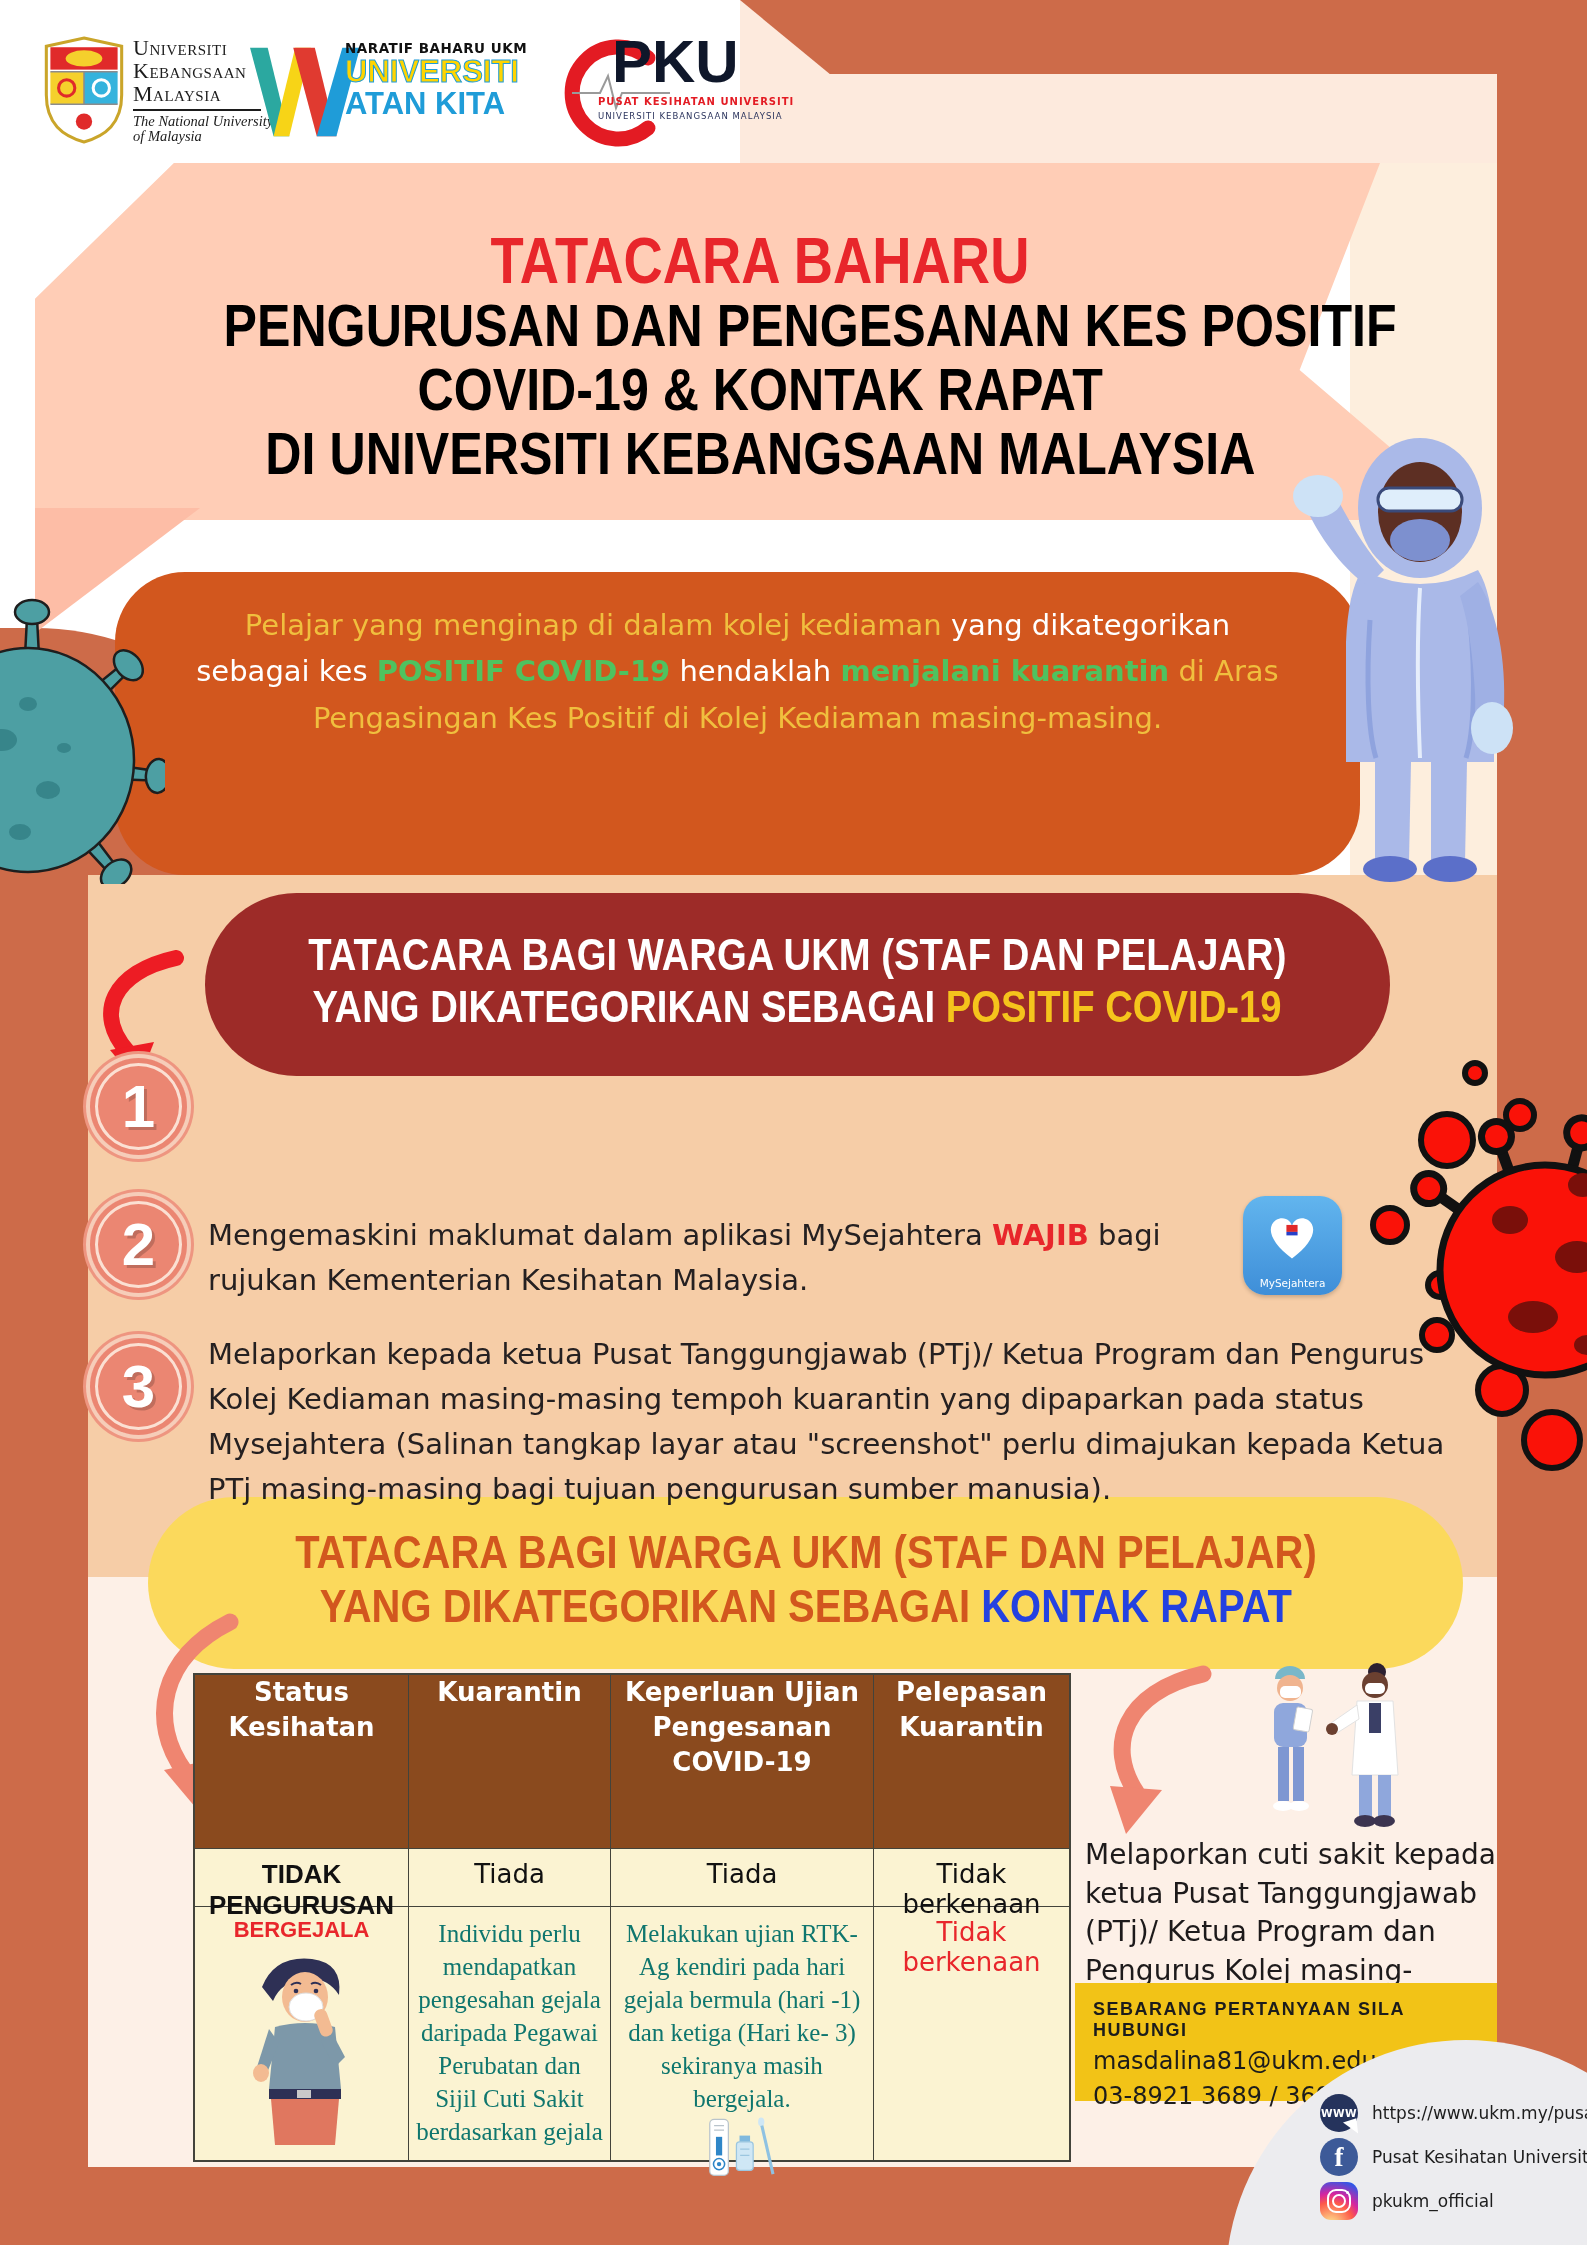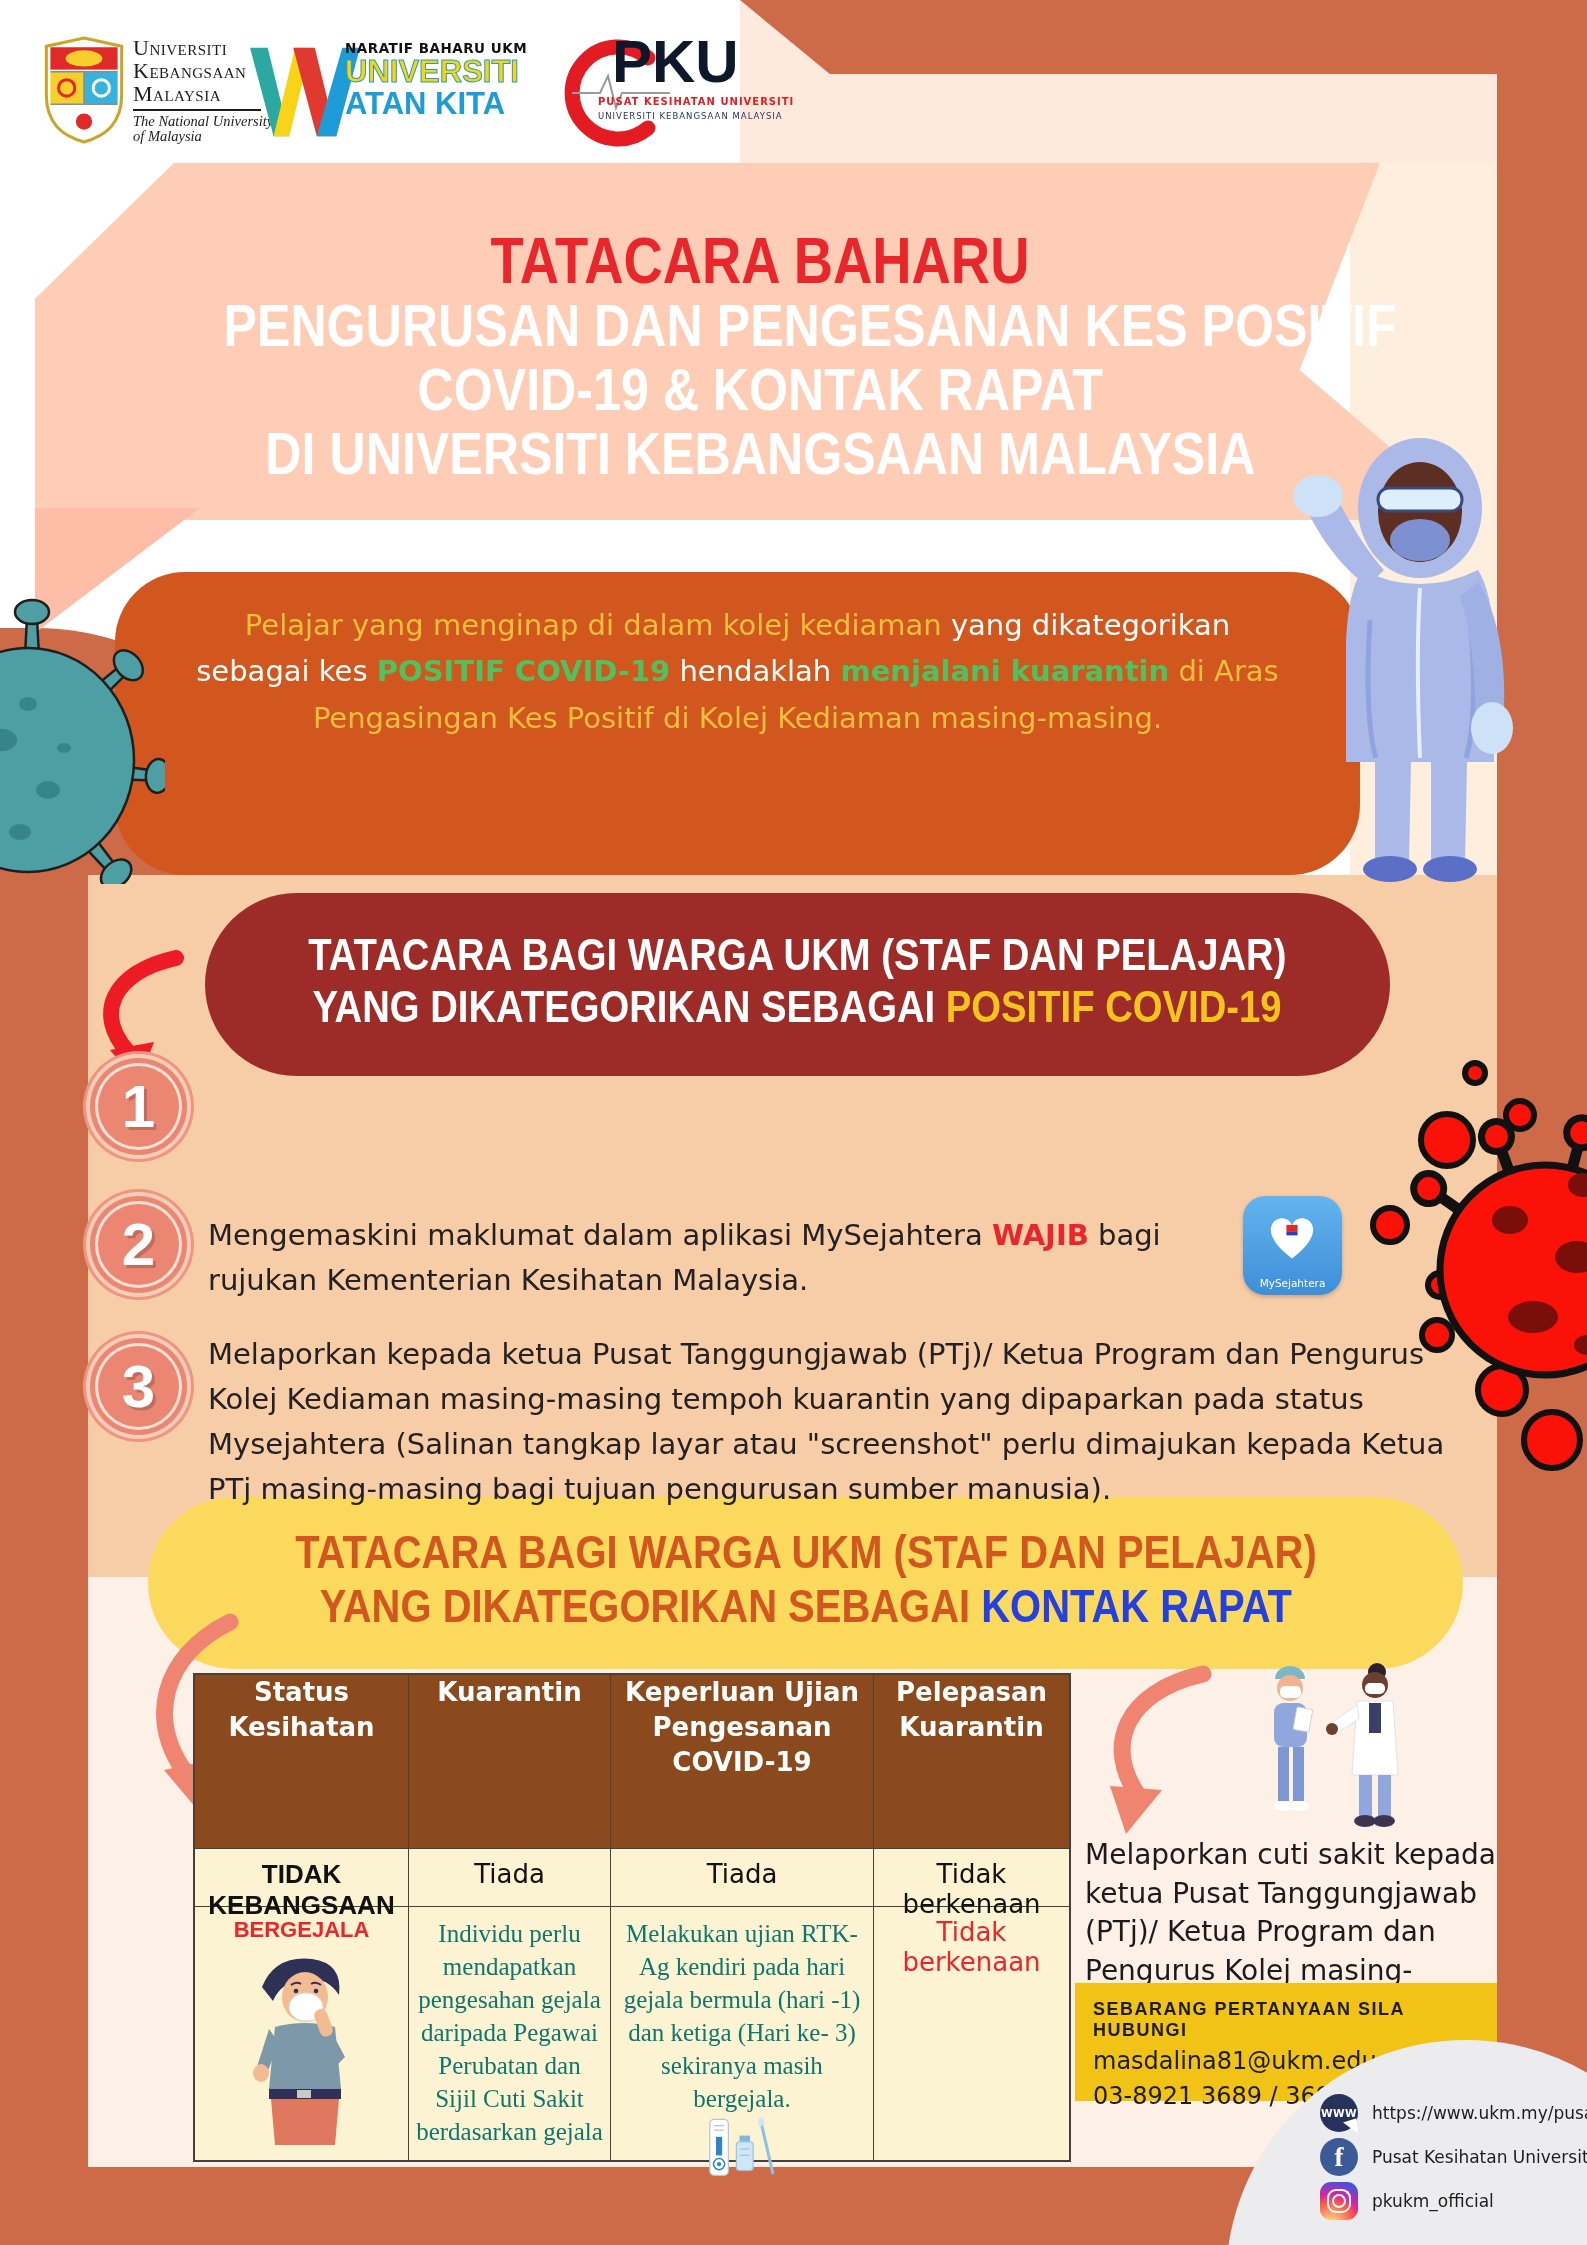--- a/index.html
+++ b/index.html
@@ -36,21 +36,21 @@
 
   
   .ribbon{left:35px;top:163px;width:1462px;height:357px;background:#ffcdb6;
           clip-path:polygon(9.5% 0%,92% 0%,86.5% 58%,98.5% 100%,0% 100%,0% 38%);}
   .ribbon-tail{left:35px;top:508px;width:165px;height:125px;background:#fdbda6;
                clip-path:polygon(0 0,100% 0,0 100%);}
   .title-block{left:120px;top:228px;width:1280px;text-align:center;z-index:5;}
   .cond{font-family:"Liberation Sans",sans-serif;font-weight:900;display:inline-block;
         transform:scaleX(.85);transform-origin:center;white-space:nowrap;}
   .kicker{font-size:64px;color:#e8262b;line-height:66px;}
-  .title-ln{font-size:59px;color:#ffffff;line-height:64px;}
+  .title-ln{font-size:59px;color:#000000;line-height:64px;}
 
   
   .intro-box{left:115px;top:572px;width:1245px;height:303px;background:#d2571e;border-radius:70px;
              z-index:3;padding:30px 70px;box-sizing:border-box;text-align:center;
              font-size:29px;line-height:1.6;font-weight:500;}
   .intro-box .y{color:#f0bf3e;} .intro-box .w{color:#ffffff;} .intro-box .g{color:#4fc25f;font-weight:bold;}
   .intro-p2{color:#fff;margin-top:26px;}
 
   
   .pill-dark{left:205px;top:893px;width:1185px;height:183px;background:#9d2b28;border-radius:95px;
@@ -314,21 +314,21 @@
     <path d="M100,10 C30,45 18,110 55,160" stroke="#ef8570" stroke-width="17" fill="none" stroke-linecap="round"></path>
     <polygon points="66,196 34,158 80,148" fill="#ef8570"></polygon>
   </svg>
 
   <div class="abs tbl">
     <div class="cell th">Status Kesihatan</div>
     <div class="cell th">Kuarantin</div>
     <div class="cell th" style="padding-left:8px;padding-right:8px;">Keperluan Ujian Pengesanan COVID-19</div>
     <div class="cell th last">Pelepasan Kuarantin</div>
 
-    <div class="cell r1 status">TIDAK KEBANGSAAN</div>
+    <div class="cell r1 status">TIDAK PENGURUSAN</div>
     <div class="cell r1">Tiada</div>
     <div class="cell r1">Tiada</div>
     <div class="cell r1 last">Tidak berkenaan</div>
 
     <div class="cell r2 bot">
       <div class="lbl">BERGEJALA</div>
       <svg width="170" height="200" viewBox="0 0 170 200" style="margin-top:4px;">
         <path d="M45,40 Q58,8 95,12 Q126,16 122,48 Q110,30 90,32 Q64,34 56,54 Z" fill="#2e3055"></path>
         <ellipse cx="88" cy="50" rx="23" ry="25" fill="#f3bb92"></ellipse>
         <ellipse cx="89" cy="60" rx="17" ry="14" fill="#fff" stroke="#ddd"></ellipse>

